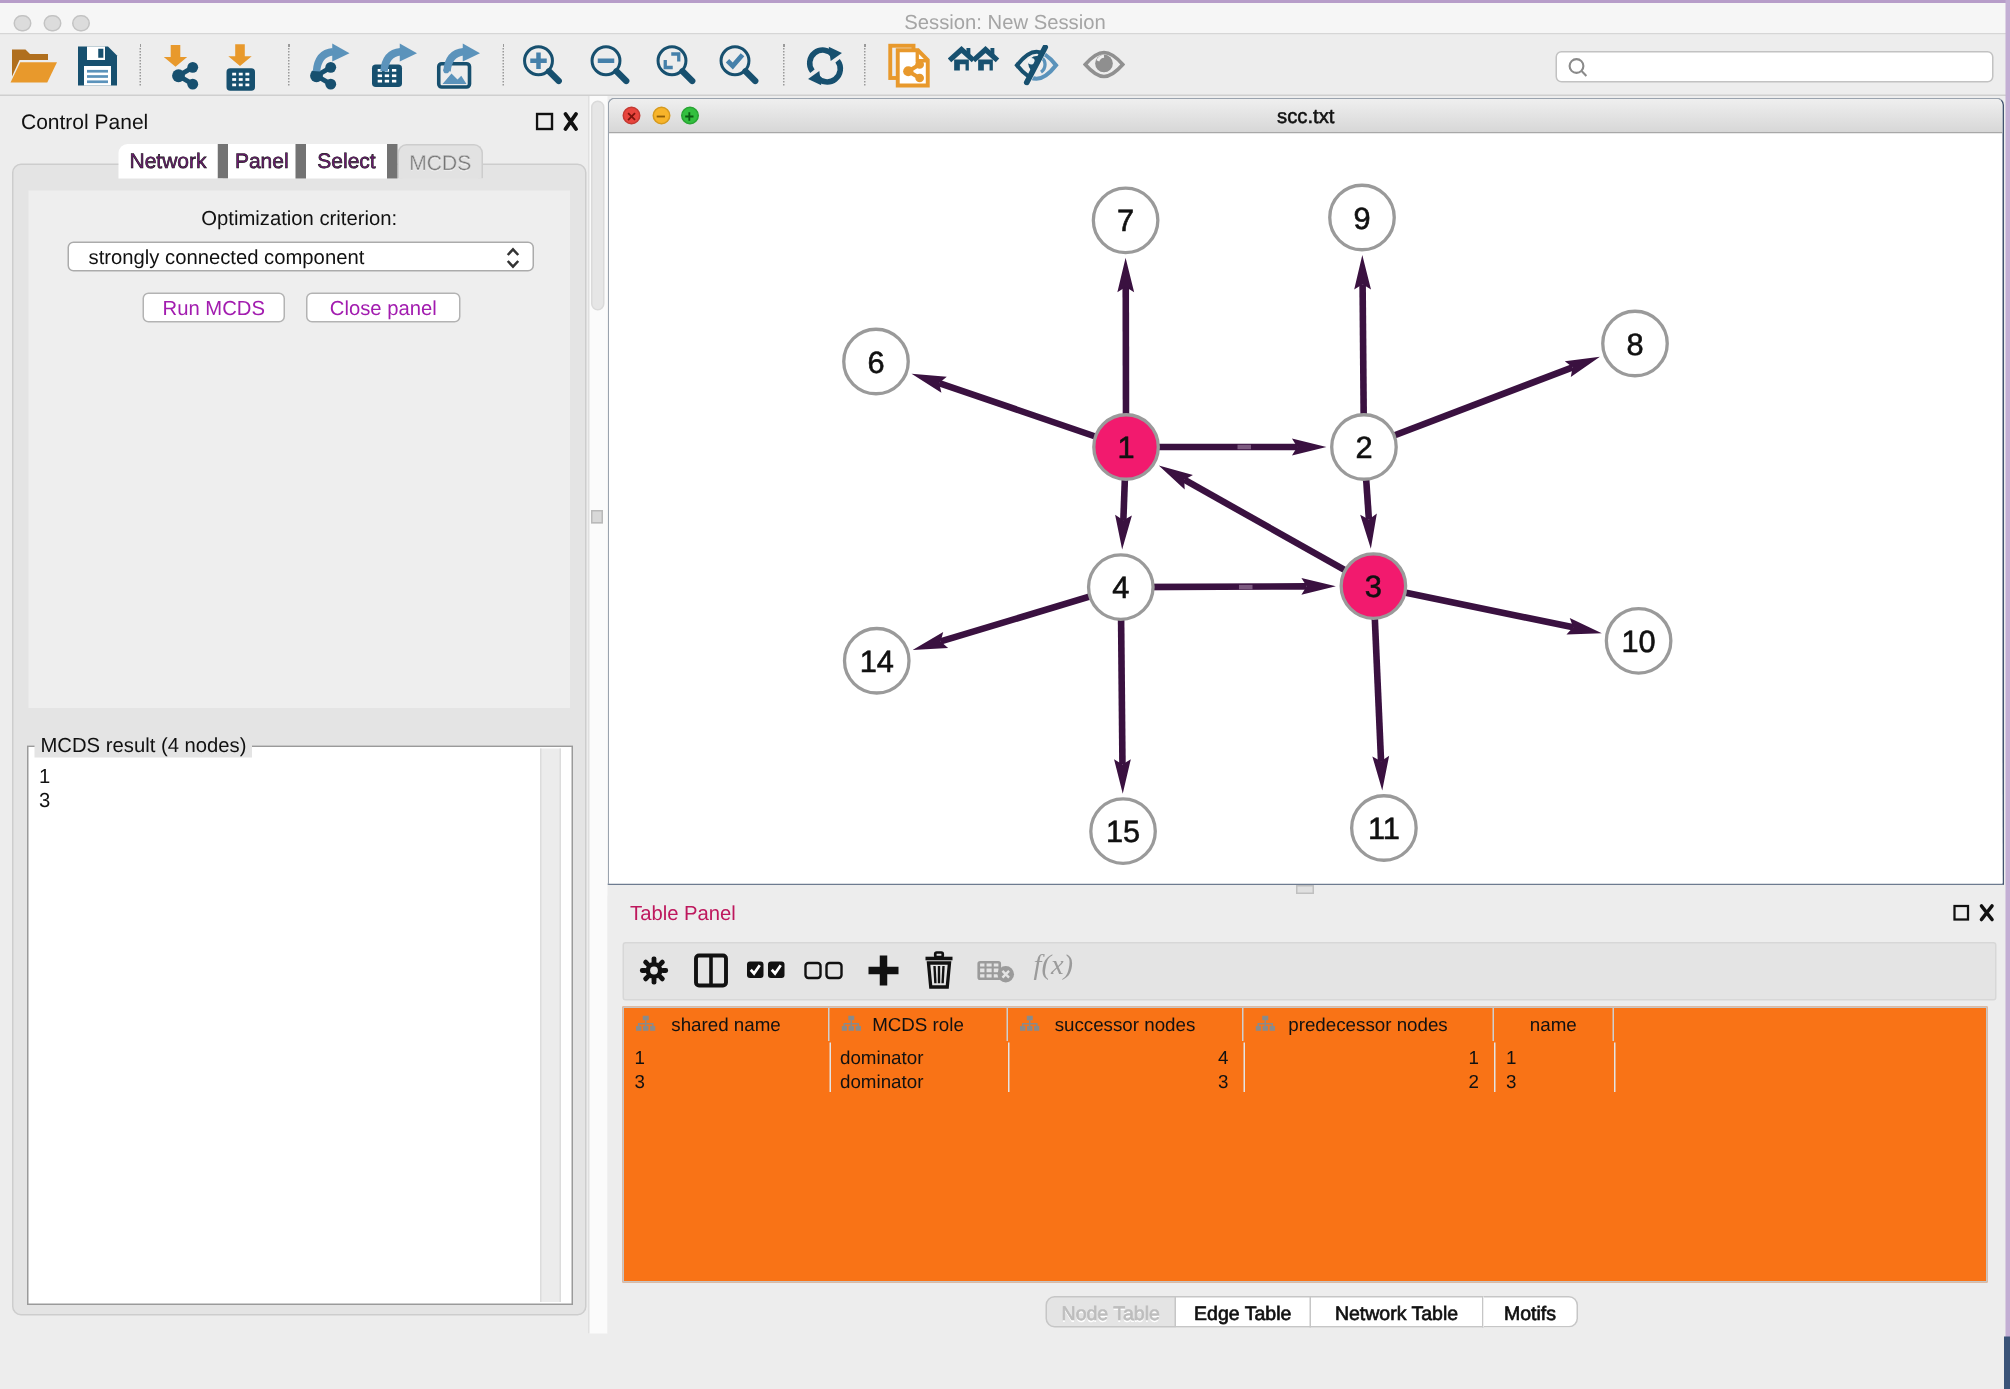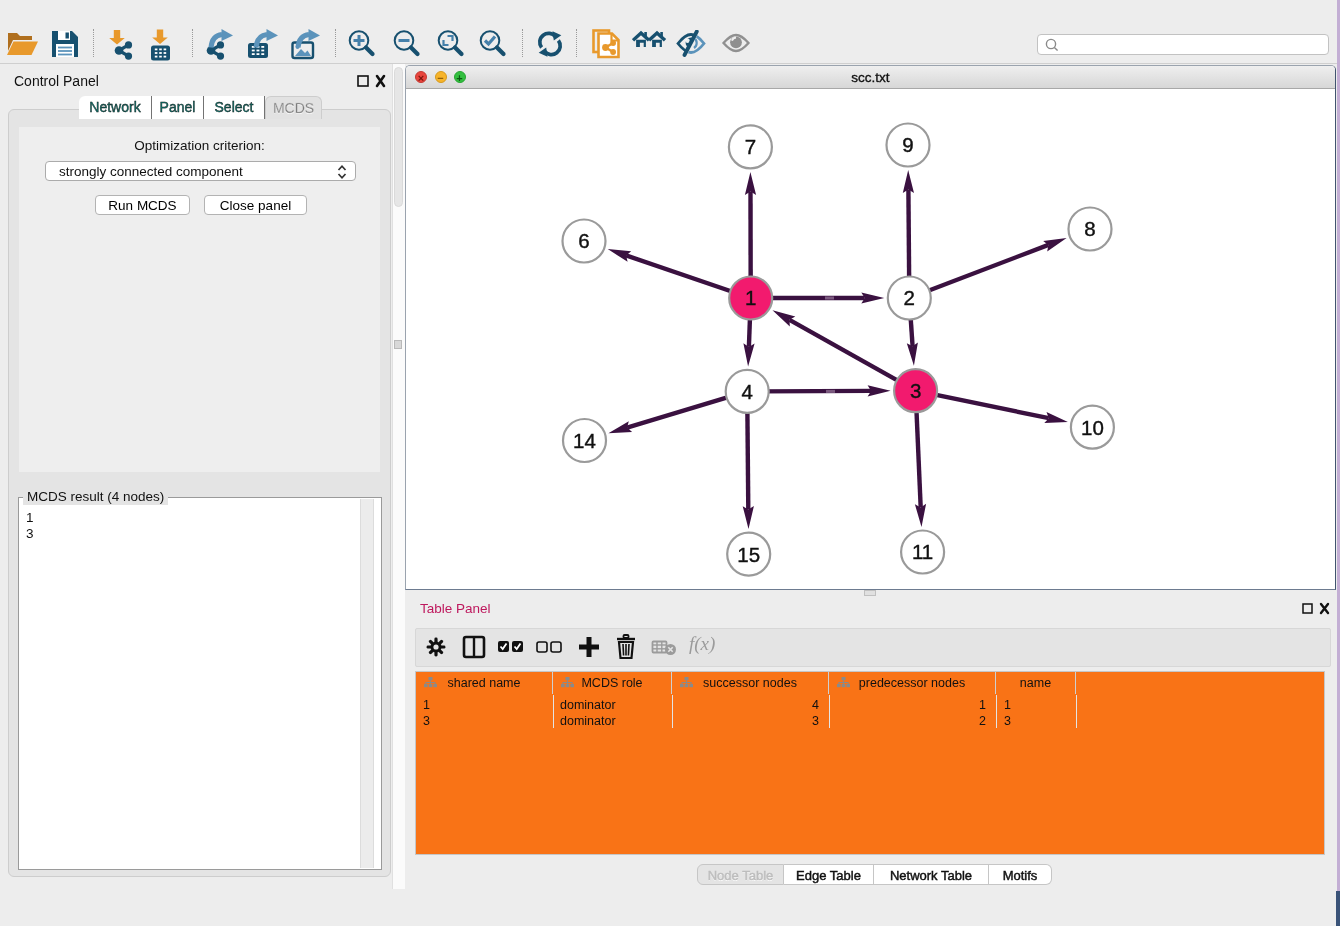--- a/index.html
+++ b/index.html
@@ -8,43 +8,49 @@
 .tl{position:absolute;top:7.5px;width:11.5px;height:11.5px;border-radius:50%;background:#dcdcdc;border:1px solid #c3c3c3}
 #wtitle{position:absolute;top:5px;left:0;width:100%;text-align:center;color:#a5a5a5;font-size:13.5px}
 #toolbar{left:0;top:23px;width:1340px;height:41px;background:#ededed;border-bottom:1px solid #cfcfcf}
 .tbi{position:absolute;top:0}
 .vsep{position:absolute;top:6px;height:28px;width:0;border-left:1px dotted #9a9a9a}
 #search{position:absolute;left:1037px;top:11px;width:292px;height:21px;background:#fff;border:1px solid #c2c2c2;border-radius:4px}
 #leftpanel{left:0;top:64px;width:392px;height:825px;background:#ededed}
 #cp-outer{position:absolute;left:8px;top:45px;width:383px;height:768px;background:#e4e4e4;border:1px solid #cdcdcd;border-radius:6px}
 #cp-inner{position:absolute;left:10px;top:17px;width:361px;height:345px;background:#eeeeee}
 .tabs{position:absolute;display:flex;font-size:14px}
-.tab{background:#fff;color:#0f766e;text-align:center;line-height:23px;height:23px;border-right:1px solid #737373;-webkit-text-stroke:0.4px #111}
+.tab{background:#fff;color:#701a75;text-align:center;line-height:23px;height:23px;border-right:7px solid #737373;-webkit-text-stroke:0.4px #111}
 .tab.sel{background:#e2e2e2;color:#737373;text-shadow:0 1px 0 #fafafa;-webkit-text-stroke:0.4px #c9c9c9;border:1px solid #cdcdcd;border-bottom:none;border-radius:6px 6px 0 0}
-.btn{position:absolute;background:#fff;border:1px solid #b3b3b3;border-radius:4px;font-size:13.5px;color:#000000;text-align:center}
+.btn{position:absolute;background:#fff;border:1px solid #b3b3b3;border-radius:4px;font-size:13.5px;color:#a21caf;text-align:center}
 #divider{left:392px;top:64px;width:13px;height:825px;background:#fbfbfb;border-left:1px solid #e0e0e0}
 #netwin{left:405px;top:65px;width:931px;height:525px;border:1px solid #9aa3ae;border-right-color:#41536f;border-bottom-color:#6d7b90;background:#fff;border-radius:5px 5px 0 0}
 #nettb{position:absolute;left:0;top:0;width:929px;height:23px;background:linear-gradient(#efefef,#d7d7d7);border-bottom:1px solid #a8a8a8;border-radius:4px 4px 0 0}
 #nettitle{position:absolute;width:100%;text-align:center;top:4px;font-size:13.5px;color:#111;font-weight:500}
 .tl2{position:absolute;top:5px;width:12px;height:12px;border-radius:50%;font-size:11px;font-weight:700;text-align:center;line-height:12px}
 #tablepanel{left:405px;top:597px;width:931px;height:292px;background:#ededed}
 #tptools{position:absolute;left:10px;top:31px;width:916px;height:39px;background:#e4e4e4;border:1px solid #d7d7d7;border-radius:2px}
 #tbl{position:absolute;left:10px;top:74px;width:910px;height:184px;background:#f97316;border:1px solid #c6c6c6}
 #tblhead{position:absolute;left:0;top:0;height:22px;background:#f1f1f1;border-bottom:1px solid #cccccc;font-size:12.5px;color:#111}
 .th{position:absolute;top:0;height:22px;border-right:1px solid #cfcfcf;text-align:center;line-height:22px}
 .row{position:absolute;font-size:12.5px;color:#111;height:16px;line-height:16px}
 .btabs{position:absolute;display:flex;font-size:13px}
 .btab{height:21px;line-height:21px;background:#fff;border:1px solid #c6c6c6;border-left:none;text-align:center;box-sizing:border-box;color:#111;-webkit-text-stroke:0.45px #111}
 .btab.sel{background:#e4e4e4;color:#bdbdbd;text-shadow:0 1px 0 #fff;-webkit-text-stroke:0.45px #bdbdbd}
 #statusbar{left:0;top:937px;width:1340px;height:37px;background:#0ea5e9;border-top:1px solid #d4d4d4}
 #rightedge{left:1337px;top:0;width:3px;height:926px;background:#c3aed4}
 text{font-family:"Liberation Sans",sans-serif}
 </style></head>
 <body>
 <div id="app">
+  <div class="abs" id="titlebar">
+    <div class="tl" style="left:9px"></div>
+      <div class="tl" style="left:29px"></div>
+      <div class="tl" style="left:48px"></div>
+    <div id="wtitle">Session: New Session</div>
+  </div>
   <div class="abs" id="toolbar">
     <svg class="tbi" style="left:5px;top:6px" width="34" height="30" viewBox="0 0 34 30">
         <path d="M3 4 L12 4 L15 7 L27 7 L27 11 L8 11 L3 22 Z" fill="#b06f1e"></path>
         <path d="M8.5 12.5 L33 12.5 L26.5 26 L2 26 Z" fill="#e8992c"></path>
       </svg>
     <svg class="tbi" style="left:50px;top:7px" width="30" height="28" viewBox="0 0 30 28">
         <path d="M2 1 L22 1 L28 7 L28 27 L2 27 Z" fill="#17506f"></path>
         <rect x="8" y="1" width="12" height="9" fill="#fff"></rect>
         <rect x="15.5" y="2.5" width="3.4" height="6" fill="#17506f"></rect>
         <rect x="6" y="14" width="18" height="13" fill="#fff"></rect>

